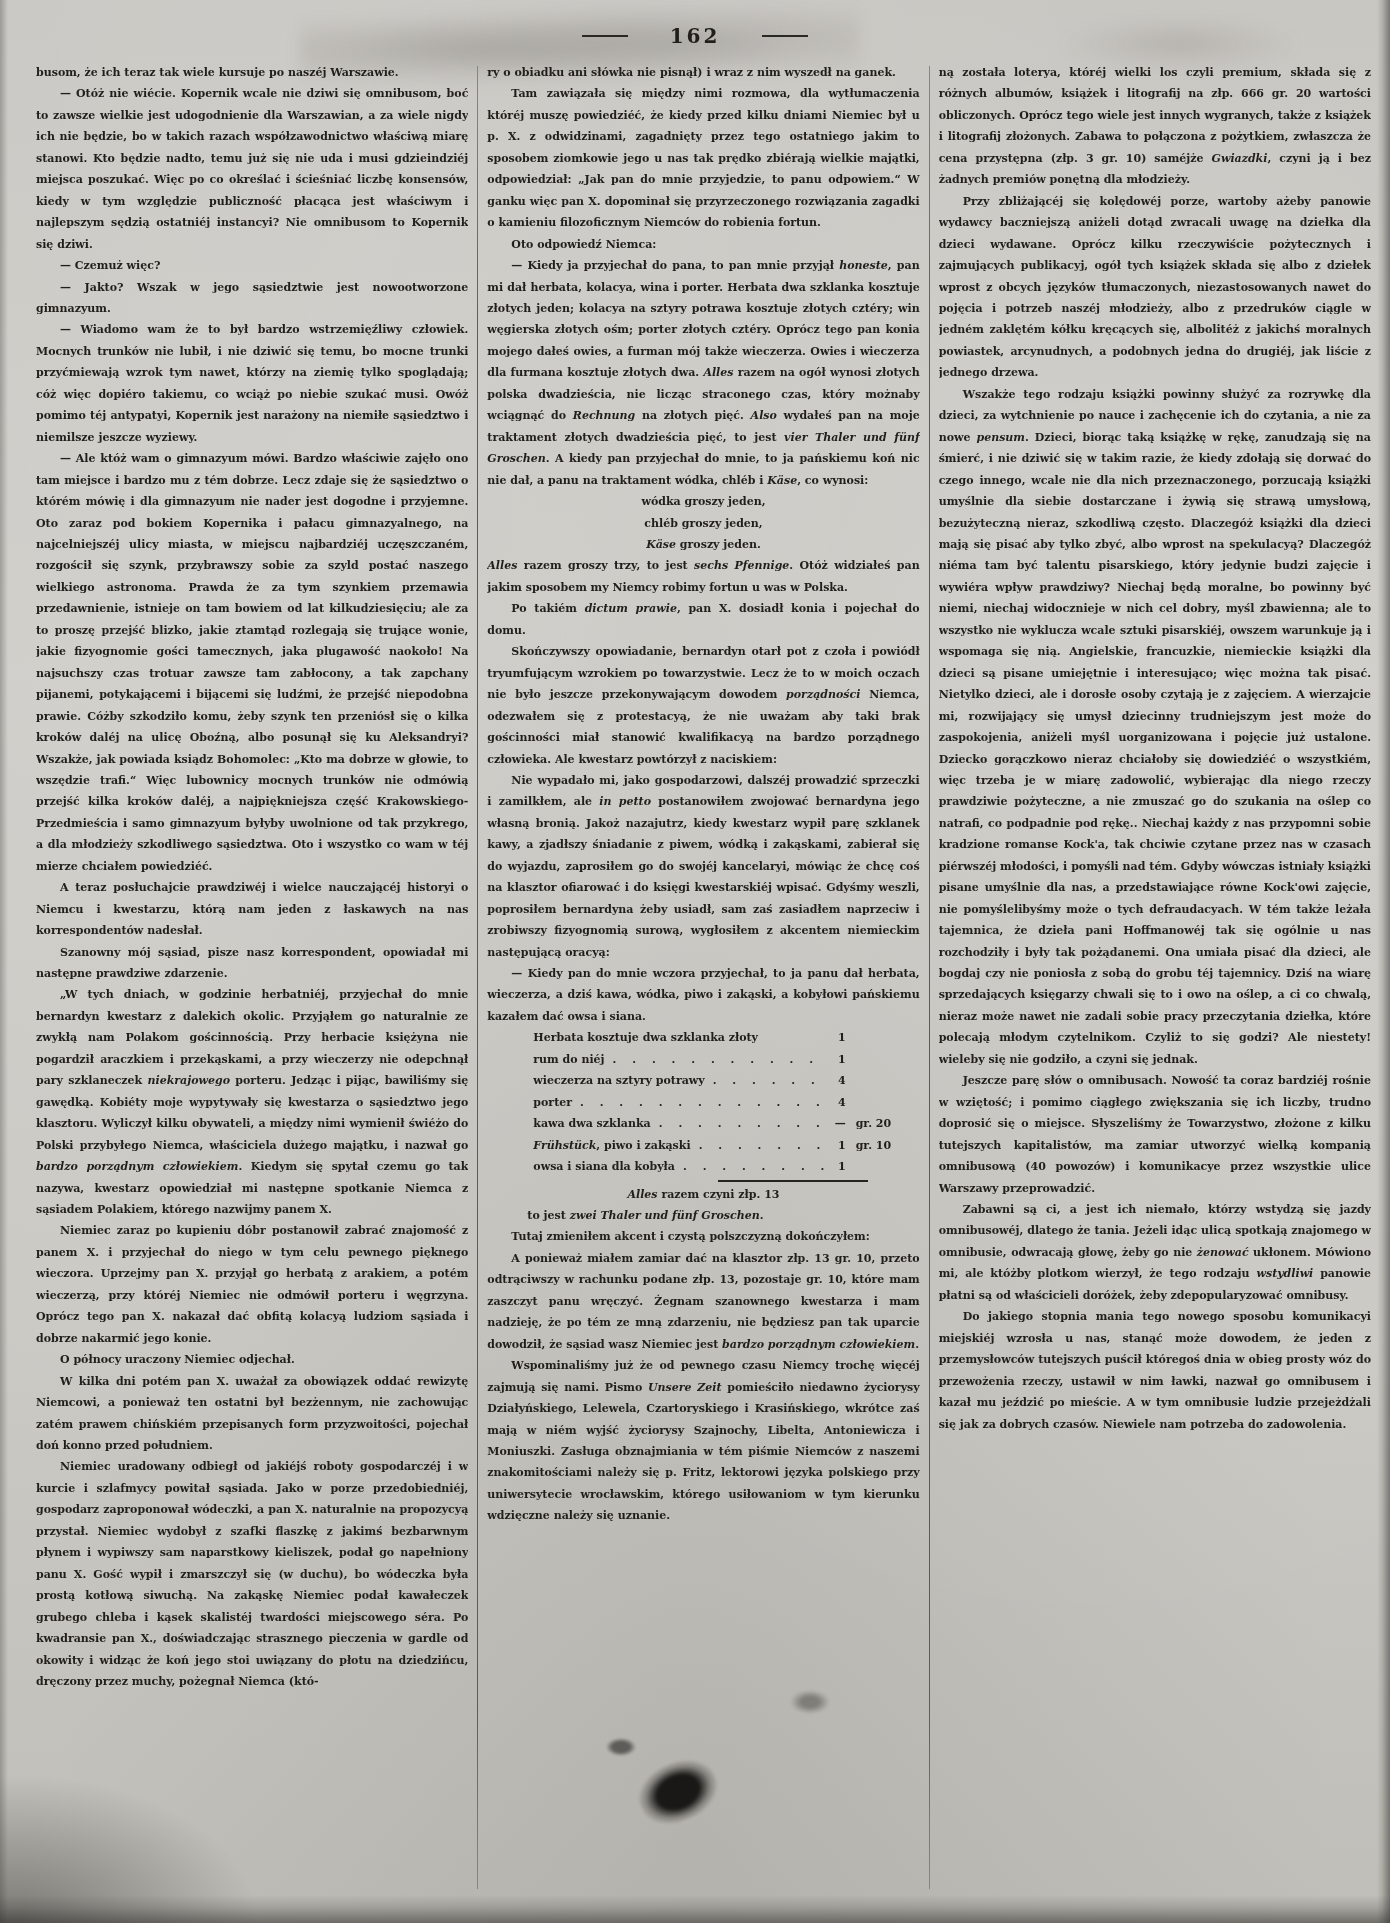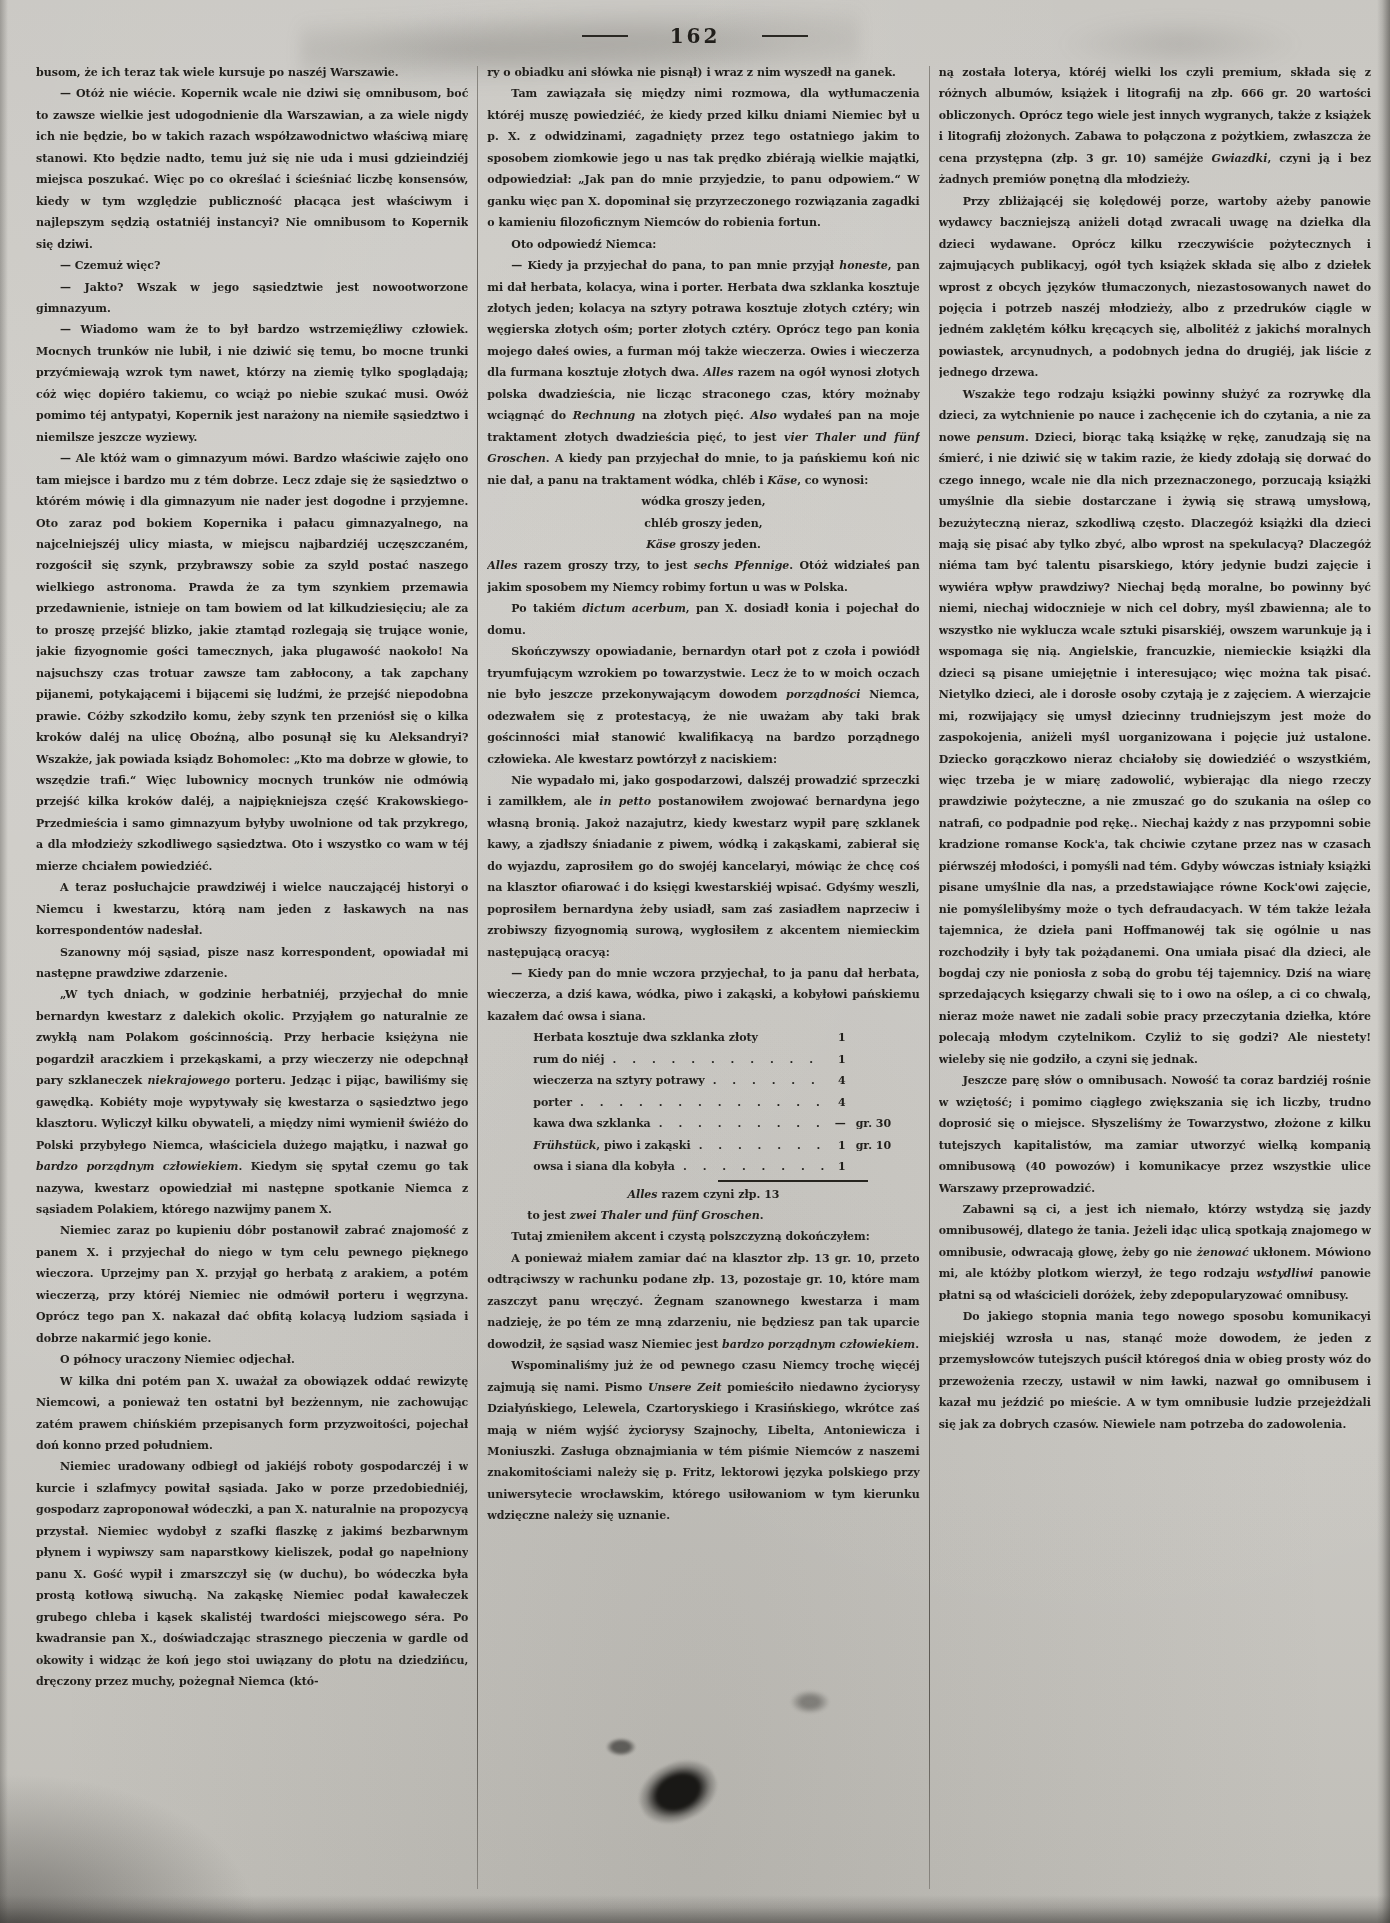--- a/index.html
+++ b/index.html
@@ -110,21 +110,21 @@
         <p class="para noindent">ry o obiadku ani słówka nie pisnął) i wraz z nim wyszedł na ganek.</p>
         <p class="para">Tam zawiązała się między nimi rozmowa, dla wytłumaczenia któréj muszę powiedziéć, że kiedy przed kilku dniami Niemiec był u p. X. z odwidzinami, zagadnięty przez tego ostatniego jakim to sposobem ziomkowie jego u nas tak prędko zbiérają wielkie majątki, odpowiedział: „Jak pan do mnie przyjedzie, to panu odpowiem.“ W ganku więc pan X. dopominał się przyrzeczonego rozwiązania zagadki o kamieniu filozoficznym Niemców do robienia fortun.</p>
         <p class="para">Oto odpowiedź Niemca:</p>
         <p class="para">— Kiedy ja przyjechał do pana, to pan mnie przyjął <i>honeste</i>, pan mi dał herbata, kolacya, wina i porter. Herbata dwa szklanka kosztuje złotych jeden; kolacya na sztyry potrawa kosztuje złotych cztéry; win węgierska złotych ośm; porter złotych cztéry. Oprócz tego pan konia mojego dałeś owies, a furman mój także wieczerza. Owies i wieczerza dla furmana kosztuje złotych dwa. <i>Alles</i> razem na ogół wynosi złotych polska dwadzieścia, nie licząc straconego czas, który możnaby wciągnąć do <i>Rechnung</i> na złotych pięć. <i>Also</i> wydałeś pan na moje traktament złotych dwadzieścia pięć, to jest <i>vier Thaler und fünf Groschen</i>. A kiedy pan przyjechał do mnie, to ja pańskiemu koń nic nie dał, a panu na traktament wódka, chléb i <i>Käse</i>, co wynosi:</p>
         <div class="verse">
           <div class="vline">wódka groszy jeden,</div>
           <div class="vline">chléb groszy jeden,</div>
           <div class="vline"><i>Käse</i> groszy jeden.</div>
         </div>
         <p class="para noindent"><i>Alles</i> razem groszy trzy, to jest <i>sechs Pfennige</i>. Otóż widziałeś pan jakim sposobem my Niemcy robimy fortun u was w Polska.</p>
-        <p class="para">Po takiém <i>dictum acerbum</i>, pan X. dosiadł konia i pojechał do domu.</p>
+        <p class="para">Po takiém <i>dictum prawie</i>, pan X. dosiadł konia i pojechał do domu.</p>
         <p class="para">Skończywszy opowiadanie, bernardyn otarł pot z czoła i powiódł tryumfującym wzrokiem po towarzystwie. Lecz że to w moich oczach nie było jeszcze przekonywającym dowodem <i>porządności</i> Niemca, odezwałem się z protestacyą, że nie uważam aby taki brak gościnności miał stanowić kwalifikacyą na bardzo porządnego człowieka. Ale kwestarz powtórzył z naciskiem:</p>
         <p class="para">Nie wypadało mi, jako gospodarzowi, dalszéj prowadzić sprzeczki i zamilkłem, ale <i>in petto</i> postanowiłem zwojować bernardyna jego własną bronią. Jakoż nazajutrz, kiedy kwestarz wypił parę szklanek kawy, a zjadłszy śniadanie z piwem, wódką i zakąskami, zabierał się do wyjazdu, zaprosiłem go do swojéj kancelaryi, mówiąc że chcę coś na klasztor ofiarować i do księgi kwestarskiéj wpisać. Gdyśmy weszli, poprosiłem bernardyna żeby usiadł, sam zaś zasiadłem naprzeciw i zrobiwszy fizyognomią surową, wygłosiłem z akcentem niemieckim następującą oracyą:</p>
         <p class="para">— Kiedy pan do mnie wczora przyjechał, to ja panu dał herbata, wieczerza, a dziś kawa, wódka, piwo i zakąski, a kobyłowi pańskiemu kazałem dać owsa i siana.</p>
         <div class="ptable">
           <div class="trow">
             <span class="lbl">Herbata kosztuje dwa szklanka złoty</span>
             <span class="dots plain">. . . . . . . . . . . . . .</span>
             <span class="val">1</span>
             <span class="gr"></span>
           </div>
@@ -143,21 +143,21 @@
           <div class="trow">
             <span class="lbl">porter</span>
             <span class="dots">. . . . . . . . . . . . . .</span>
             <span class="val">4</span>
             <span class="gr"></span>
           </div>
           <div class="trow">
             <span class="lbl">kawa dwa szklanka</span>
             <span class="dots">. . . . . . . . . . . . . .</span>
             <span class="val">—</span>
-            <span class="gr">gr. 30</span>
+            <span class="gr">gr. 20</span>
           </div>
           <div class="trow">
             <span class="lbl"><i>Frühstück</i>, piwo i zakąski</span>
             <span class="dots">. . . . . . . . . . . . . .</span>
             <span class="val">1</span>
             <span class="gr">gr. 10</span>
           </div>
           <div class="trow">
             <span class="lbl">owsa i siana dla kobyła</span>
             <span class="dots">. . . . . . . . . . . . . .</span>

